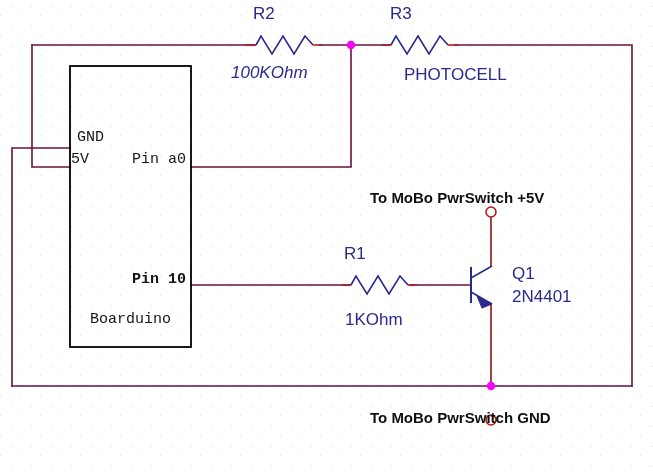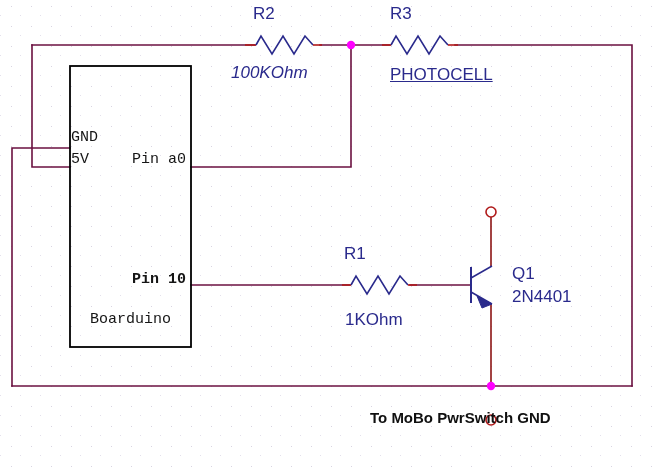--- a/index.html
+++ b/index.html
@@ -138,29 +138,30 @@
     <circle cx="491" cy="420" r="5" fill="#ffffff" stroke="#b01a1a" stroke-width="1.6"></circle>
 
     <circle cx="351" cy="45" r="4.2" fill="#ff00ff"></circle>
     <circle cx="491" cy="386" r="4.2" fill="#ff00ff"></circle>
   </svg>
 
   <div class="lbl lbl-ref" style="left:253px; top:5px;">R2</div>
   <div class="lbl lbl-val" style="left:231px; top:64px;font-style:italic;">100KOhm</div>
 
   <div class="lbl lbl-ref" style="left:390px; top:5px;">R3</div>
-  <div class="lbl lbl-val" style="left:390px; top:66px;text-decoration:underline;">PHOTOCELL</div>
+  <div class="lbl lbl-val" style="left:404px; top:66px;">PHOTOCELL</div>
 
   <div class="lbl lbl-ref" style="left:344px; top:245px;">R1</div>
   <div class="lbl lbl-val" style="left:345px; top:311px;">1KOhm</div>
 
   <div class="lbl lbl-ref" style="left:512px; top:265px;">Q1</div>
   <div class="lbl lbl-val" style="left:512px; top:288px;">2N4401</div>
 
-  <div class="lbl lbl-pin" style="left:71px; top:130px;">GND</div>
+  <div class="lbl lbl-pin" style="left:77px; top:130px;">GND</div>
   <div class="lbl lbl-pin" style="left:71px; top:152px;">5V</div>
   <div class="lbl lbl-pin" style="left:132px; top:152px;">Pin a0</div>
   <div class="lbl lbl-pin" style="left:132px; top:272px;font-weight:bold;">Pin 10</div>
   <div class="lbl lbl-pin" style="left:90px; top:312px;">Boarduino</div>
 
+  <div class="lbl lbl-net" style="left:370px; top:190px;">To MoBo PwrSwitch +5V</div>
   <div class="lbl lbl-net" style="left:370px; top:410px;">To MoBo PwrSwitch GND</div>
 
 </div>
 
 </body></html>

